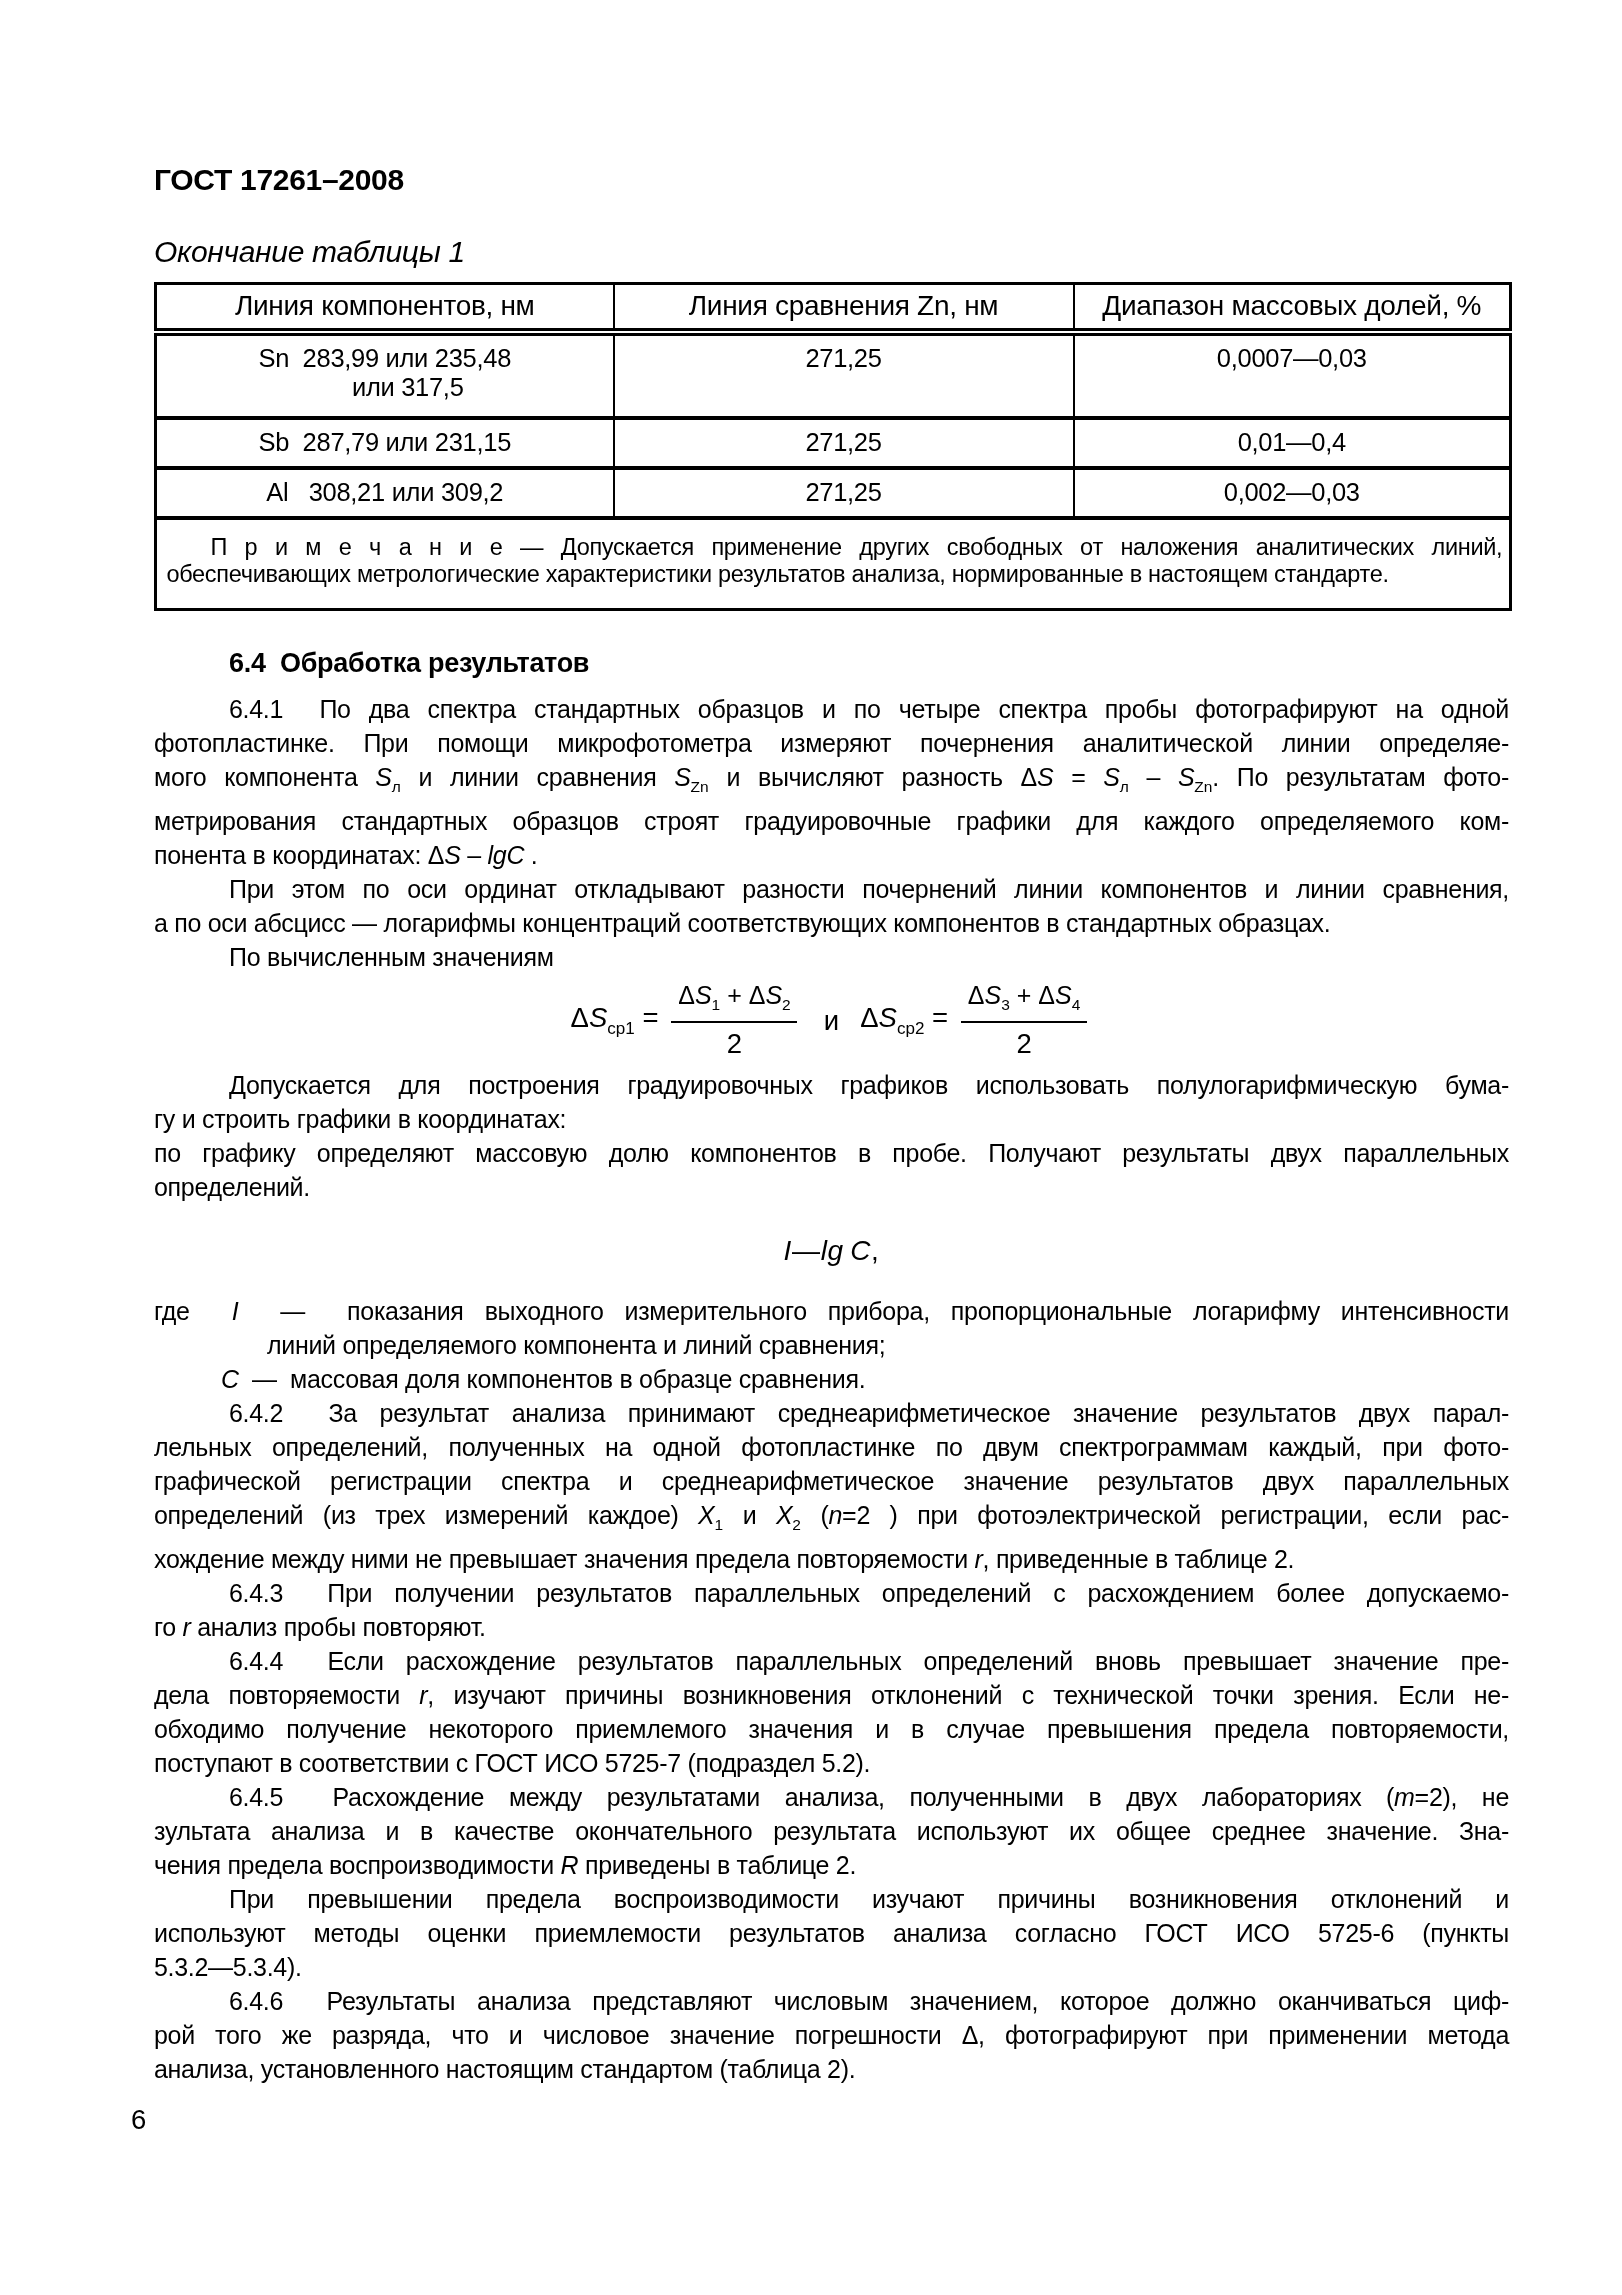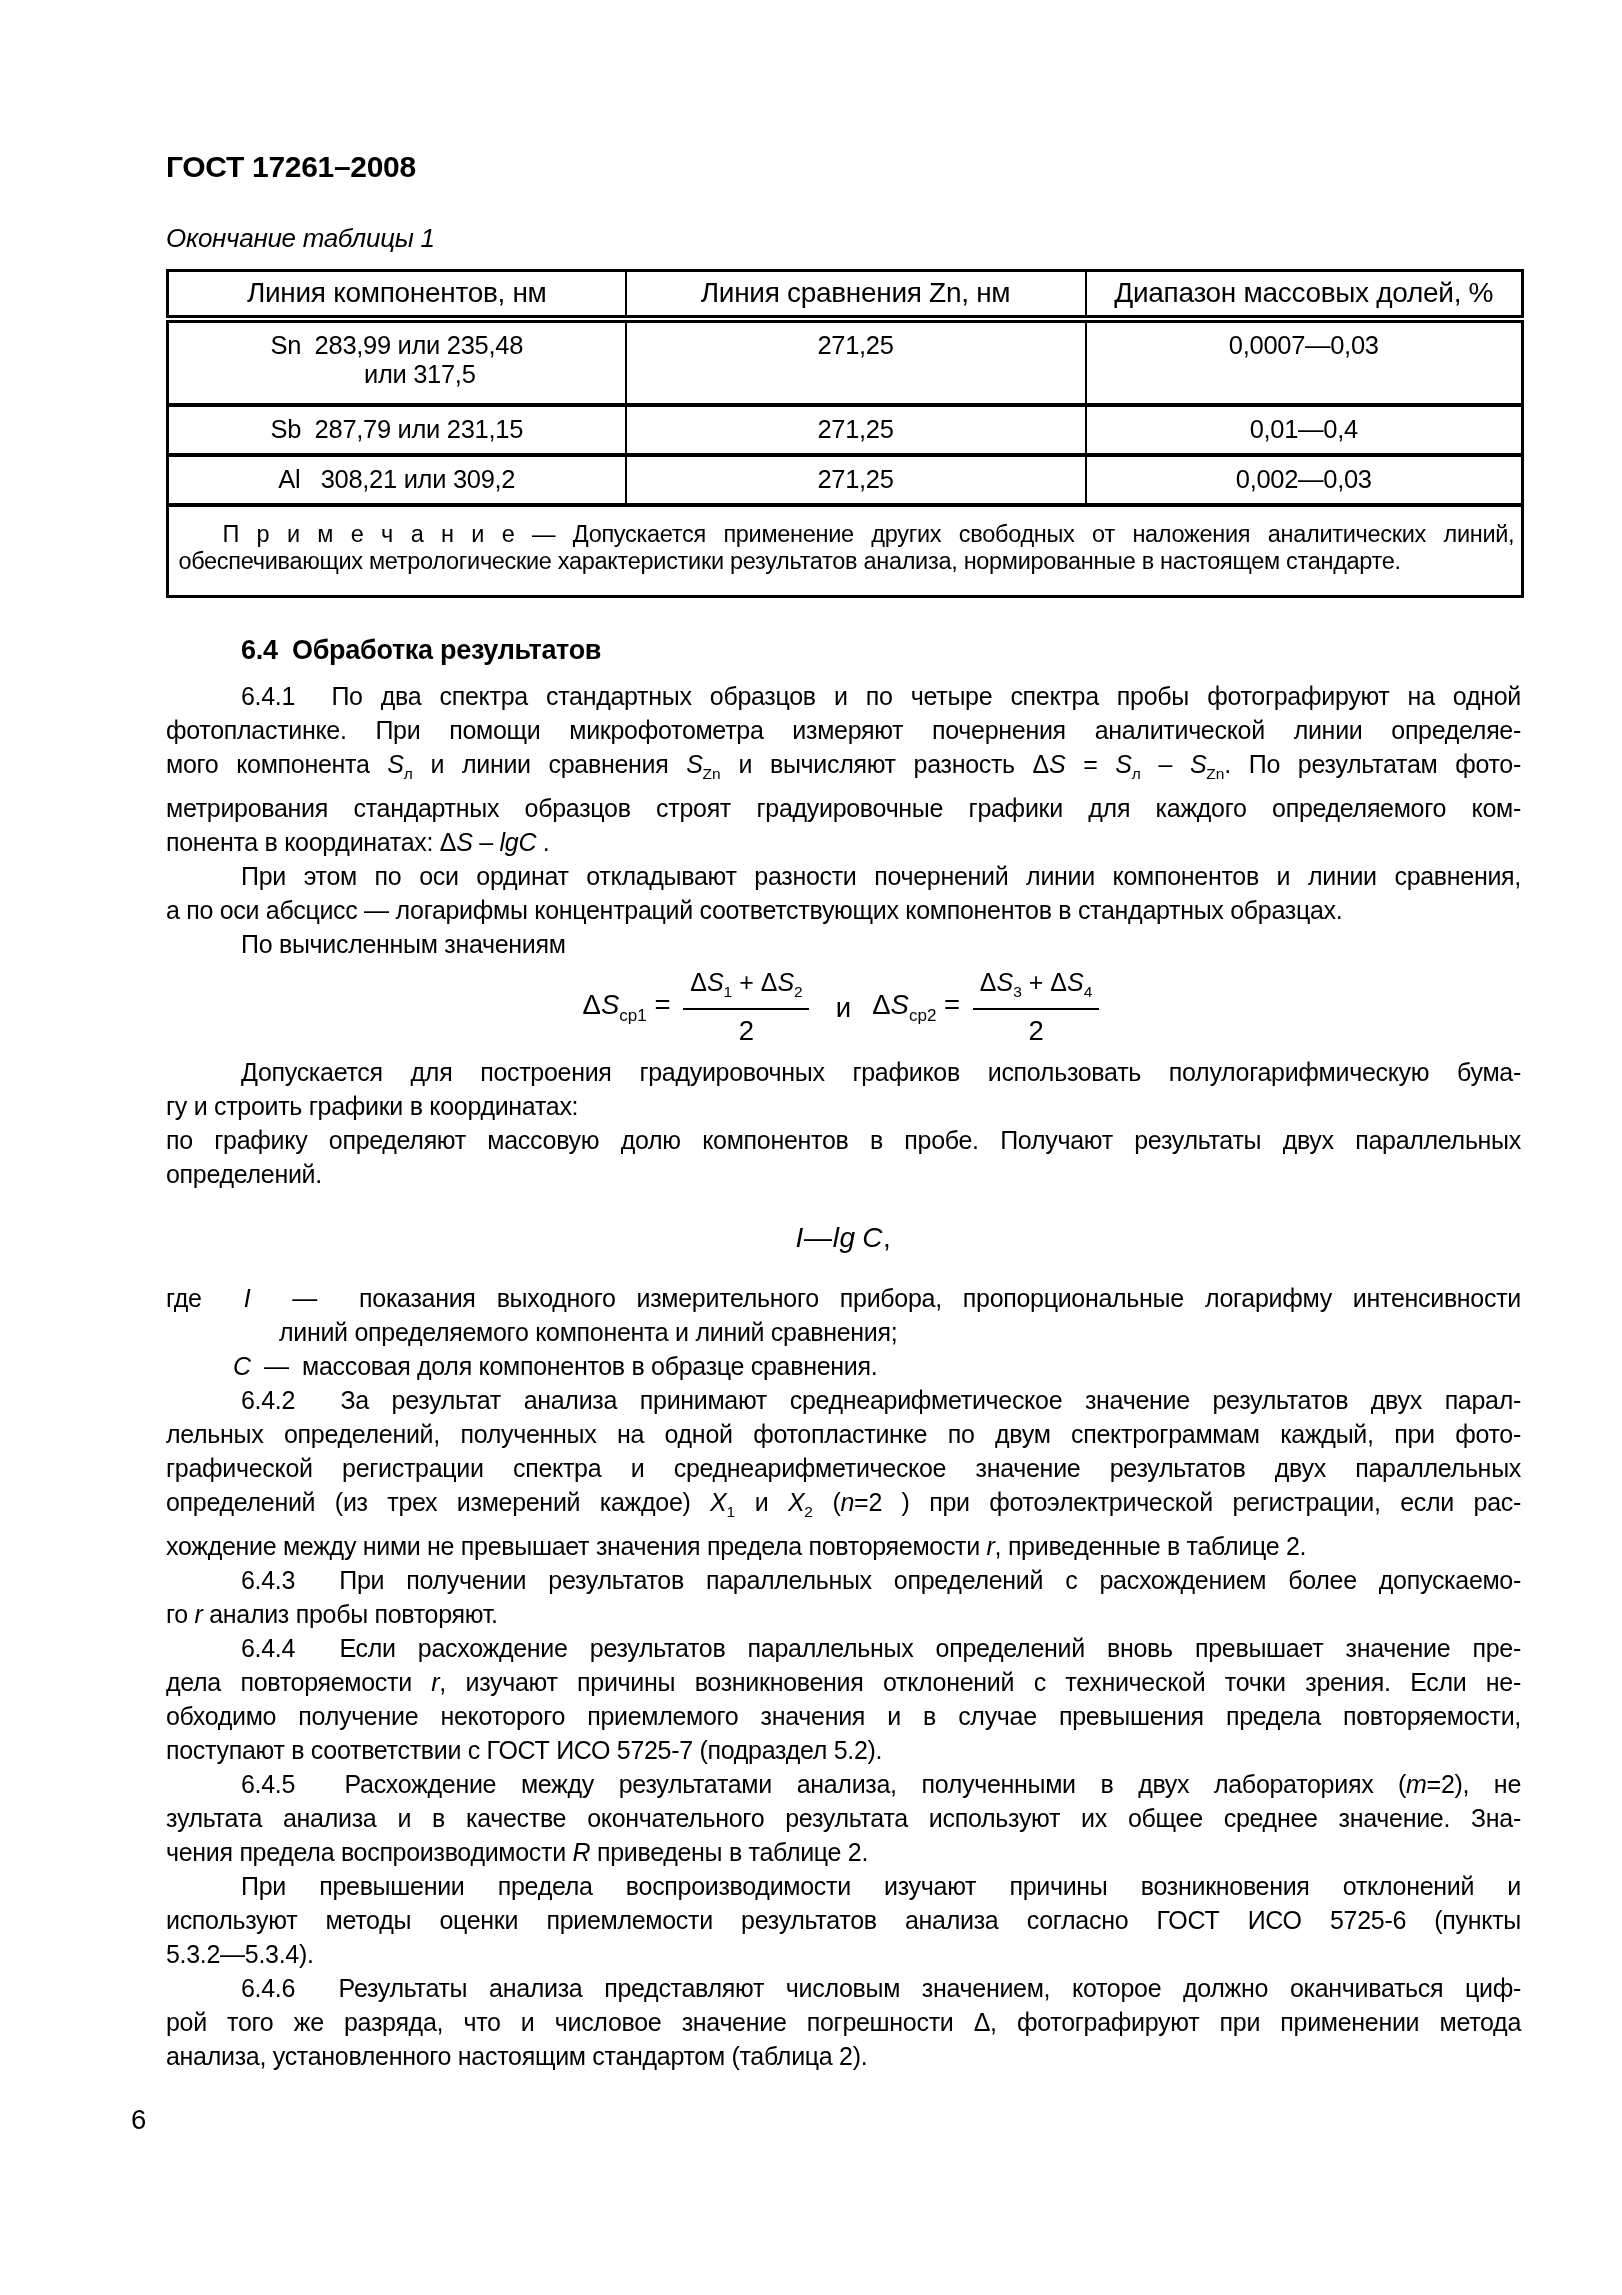--- a/index.html
+++ b/index.html
@@ -3,30 +3,30 @@
 <meta charset="utf-8">
 <style>
   html, body { margin: 0; padding: 0; }
   body {
     width: 1623px; height: 2295px;
     background: #ffffff; color: #000000;
     font-family: "Liberation Sans", sans-serif;
     position: relative; overflow: hidden;
   }
   .content {
-    position: absolute; left: 154px; top: 0; width: 1355px; margin-left: 12px;
+    position: absolute; left: 154px; top: 13px; width: 1355px;
   }
   .doc-code {
     margin-top: 151px;
     font-size: 30px; font-weight: bold; line-height: 32px;
     letter-spacing: -0.3px;
   }
   .table-caption {
     margin-top: 40px;
-    font-size: 26px; font-style: italic; line-height: 31px;
+    font-size: 30px; font-style: italic; line-height: 31px;
     letter-spacing: -0.3px;
   }
   table.gost {
     margin-top: 14.7px; width: 1355px;
     border-collapse: collapse; table-layout: fixed;
     border: 3.4px solid #000;
   }
   table.gost col.c1 { width: 458px; }
   table.gost col.c2 { width: 460px; }
   table.gost col.c3 { width: 437px; }

